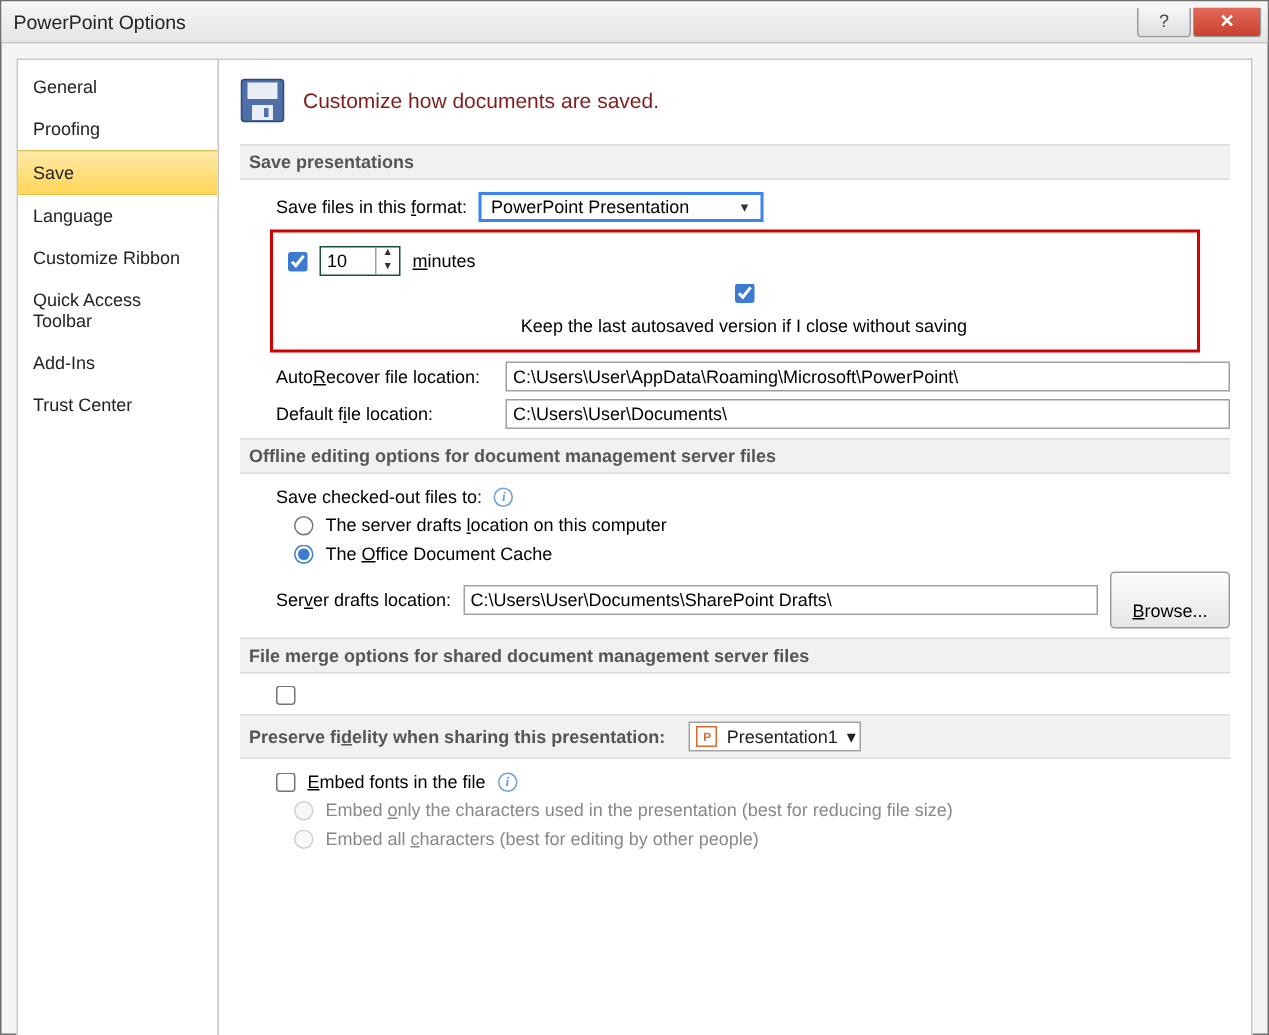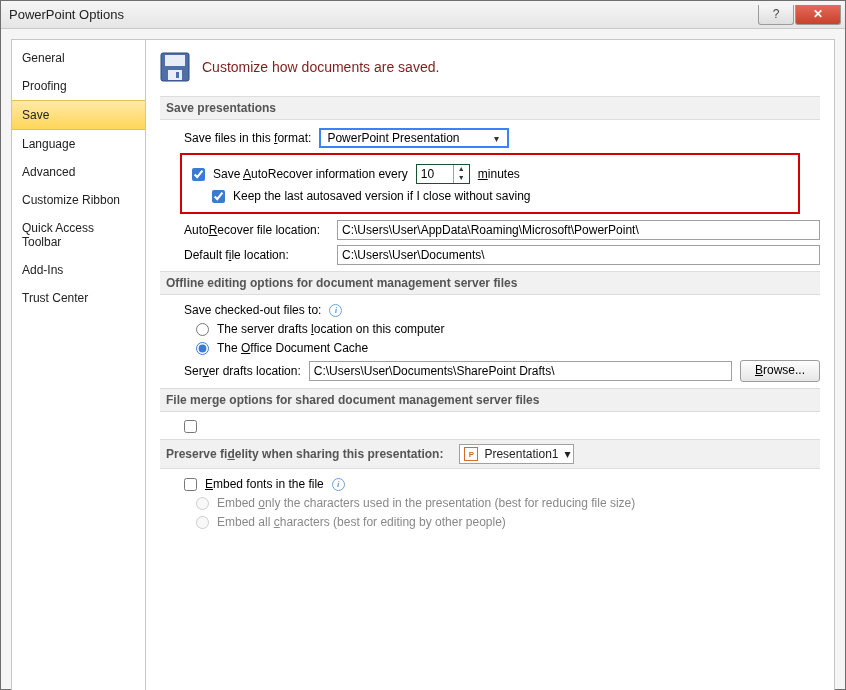--- a/index.html
+++ b/index.html
@@ -106,21 +106,21 @@
     gap: 8px;
     margin: 5px 0 5px 24px;
   }
   .row.tight { margin-left: 36px; }
   .hl-box {
     border: 2px solid #d20000;
     padding: 4px 6px;
     margin: 4px 20px 6px 20px;
   }
   .hl-box .row { margin-left: 4px; }
-  .hl-box .row.inner { margin-left: 24px; }
+  .hl-box .row.inner { margin-left: 12px; flex-direction: column; }
   input[type=checkbox], input[type=radio] {
     width: 13px; height: 13px; margin: 0;
     accent-color: #3b7bd1;
   }
   .select-fake {
     display: flex; align-items: center;
     border: 2px solid #3b82f6;
     background: #fff;
     padding: 1px 2px 1px 6px;
     height: 20px;
@@ -160,21 +160,21 @@
   }
   .info-icon {
     display:inline-flex; width:13px; height:13px; border-radius:50%;
     border:1px solid #6aa2d8; color:#6aa2d8; font-size:9px; font-style:italic;
     font-weight:bold; align-items:center; justify-content:center;
     font-family: Georgia, serif;
   }
   .btn {
     border: 1px solid #9c9c9c;
     background: linear-gradient(#fdfdfd,#e6e6e6);
-    padding: 2px 14px;
+    padding: 18px 14px;
     height: 22px;
     border-radius: 3px;
     min-width: 70px;
     text-align:center;
   }
   .btn.primary {
     border: 1px solid #3b7bd1;
     box-shadow: 0 0 0 1px #a8cdee inset;
   }
   .label { white-space: nowrap; }
@@ -215,21 +215,20 @@
         <span>✕</span>
       </div>
   </div>
 
   <div class="body">
     <div class="sidebar">
       <div class="sidebar-item"><span>General</span></div>
       <div class="sidebar-item"><span>Proofing</span></div>
       <div class="sidebar-item selected"><span>Save</span></div>
       <div class="sidebar-item"><span>Language</span></div>
-      <div class="sidebar-item"><span>Advanced</span></div>
       <div class="sidebar-item"><span>Customize Ribbon</span></div>
       <div class="sidebar-item"><span>Quick Access Toolbar</span></div>
       <div class="sidebar-item"><span>Add-Ins</span></div>
       <div class="sidebar-item"><span>Trust Center</span></div>
     </div>
 
     <div class="content">
       <div class="page-head">
         <span class="save-big-icon">
           <svg width="30" height="30" viewBox="0 0 30 30">
@@ -248,21 +247,20 @@
         <span class="label">Save files in this <span class="u">f</span>ormat:</span>
         <div class="select-fake">
           <span>PowerPoint Presentation</span>
           <span class="arrow">▾</span>
         </div>
       </div>
 
       <div class="hl-box">
         <div class="row">
           <input type="checkbox" checked="" style="">
-          <span class="label">Save <span class="u">A</span>utoRecover information every</span>
           <div class="spin">
             <span class="val">10</span>
             <span class="arrows">
                 <span class="sarrow">▲</span>
                 <span class="sarrow">▼</span>
               </span>
           </div>
           <span class="label"><span class="u">m</span>inutes</span>
         </div>
         <div class="row inner">

